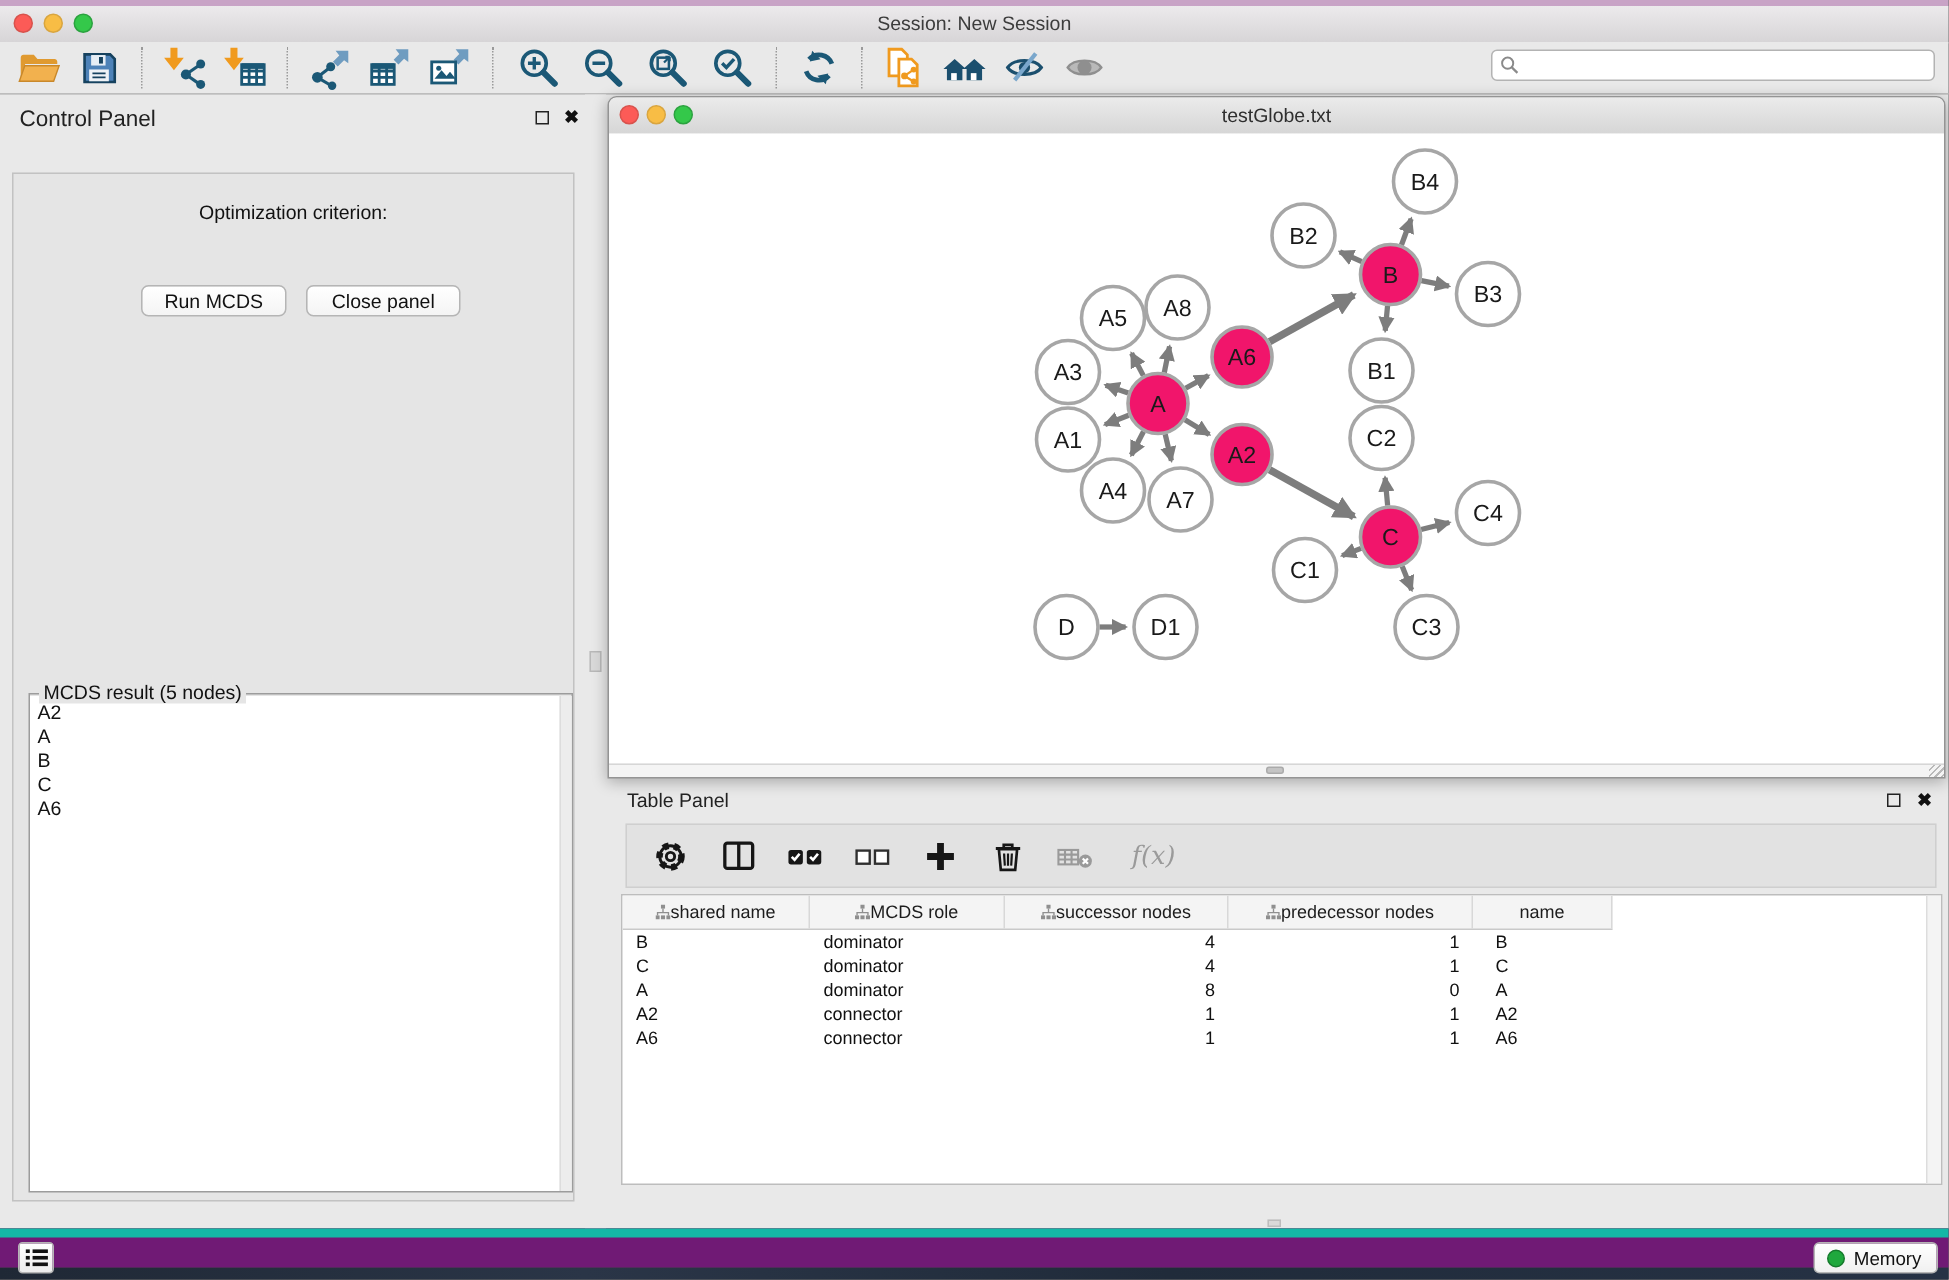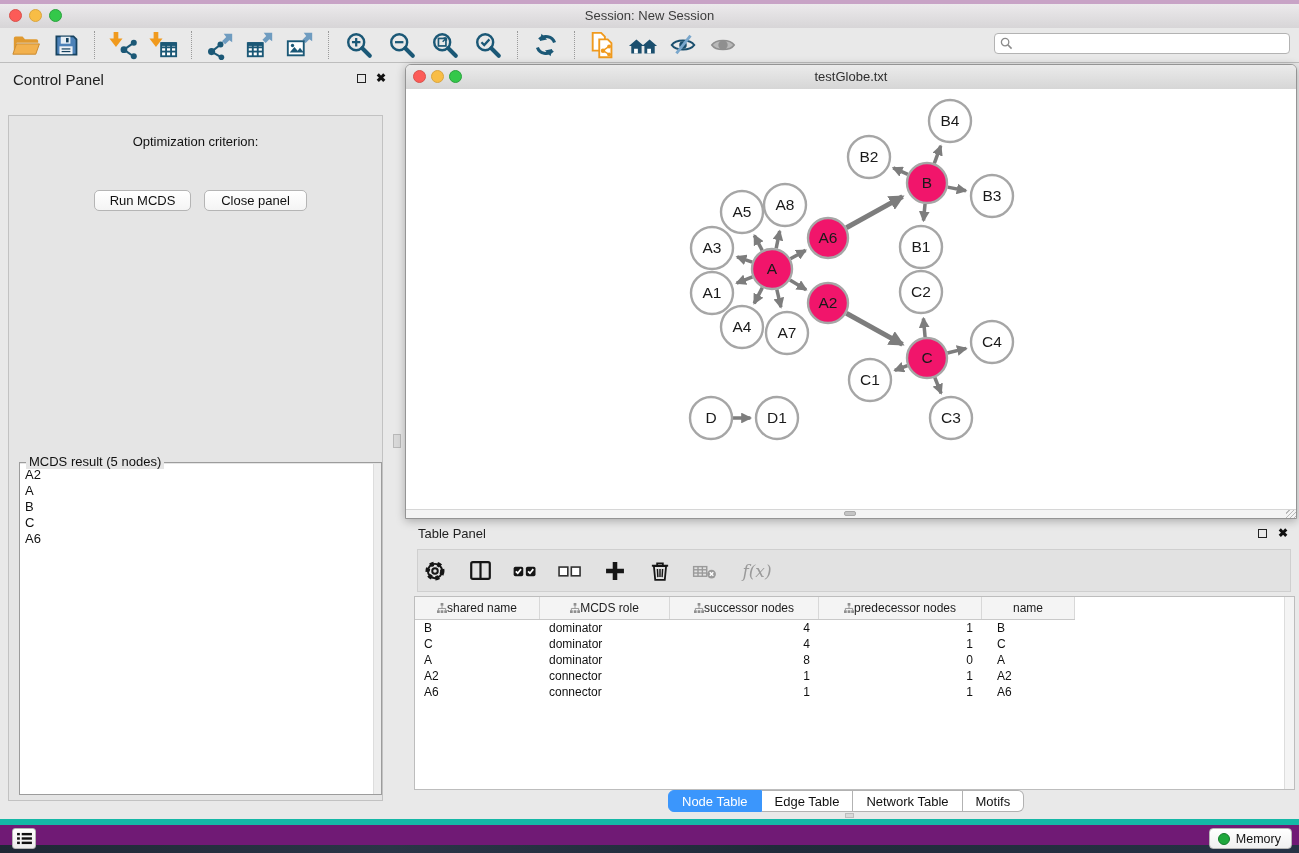--- a/index.html
+++ b/index.html
@@ -91,21 +91,21 @@
     border:1px solid #aaa;border-radius:2px;box-sizing:border-box;}
   .nf-grip{position:absolute;right:0;bottom:0;width:10px;height:8px;
     background:repeating-linear-gradient(135deg,#f4f4f4,#f4f4f4 2px,#b9b9b9 2px,#b9b9b9 3px);}
   
   .tpanel{left:404px;top:457px;width:895px;height:299px;}
   .tp-title{position:absolute;left:14px;top:6px;font-size:13px;color:#222;}
   .tpanel .win-float{right:32px;top:9px;}
   .tpanel .win-close{right:11px;top:7px;}
   .tp-toolbar{position:absolute;left:13px;right:8px;top:29px;height:43px;background:#e2e2e2;
     border:1px solid #cfcfcf;box-sizing:border-box;display:flex;align-items:center;gap:15px;
-    padding-left:2px;}
+    padding-left:14px;}
   .tp-tbtn{display:flex;align-items:center;justify-content:center;width:30px;height:32px;}
   .fx-label{font-family:"DejaVu Serif",serif;font-style:italic;font-size:17px;color:#9a9a9a;}
   .tablewrap{position:absolute;left:10px;right:4px;top:76px;height:194px;background:#fff;
     border:1px solid #bdbdbd;box-sizing:border-box;overflow:hidden;}
   .thead{display:flex;width:660px;height:22px;background:#f4f4f4;border-bottom:1px solid #c9c9c9;}
   .th{display:flex;align-items:center;justify-content:center;gap:0;font-size:12px;color:#1c1c1c;
     border-right:1px solid #d8d8d8;box-sizing:border-box;height:22px;}
   .trow{display:flex;width:660px;height:16px;align-items:center;}
   .td{font-size:12px;box-sizing:border-box;white-space:nowrap;overflow:hidden;}
   .td.left{text-align:left;padding-left:9px;}
@@ -612,26 +612,20 @@
           <div class="trow">
             <div class="td left" style="width: 125px;">A6</div>
             <div class="td left" style="width: 130px;">connector</div>
             <div class="td right" style="width: 149px;">1</div>
             <div class="td right" style="width: 163px;">1</div>
             <div class="td left name" style="width: 93px;">A6</div>
           </div>
         </div>
       <div class="t-scroll"></div>
     </div>
-    <div class="tp-tabs">
-        <div class="tp-tab active">Node Table</div>
-        <div class="tp-tab">Edge Table</div>
-        <div class="tp-tab">Network Table</div>
-        <div class="tp-tab">Motifs</div>
-      </div>
     <div class="h-grip"></div>
   </div>
 </div>
 
 <div class="abs statusbar">
   <div class="list-btn">
     <svg width="15" height="13" viewBox="0 0 16 14">
       <rect x="0" y="1" width="3" height="2.6" fill="#111"></rect>
         <rect x="5" y="1" width="11" height="2.6" fill="#111"></rect>
       <rect x="0" y="5.7" width="3" height="2.6" fill="#111"></rect>

